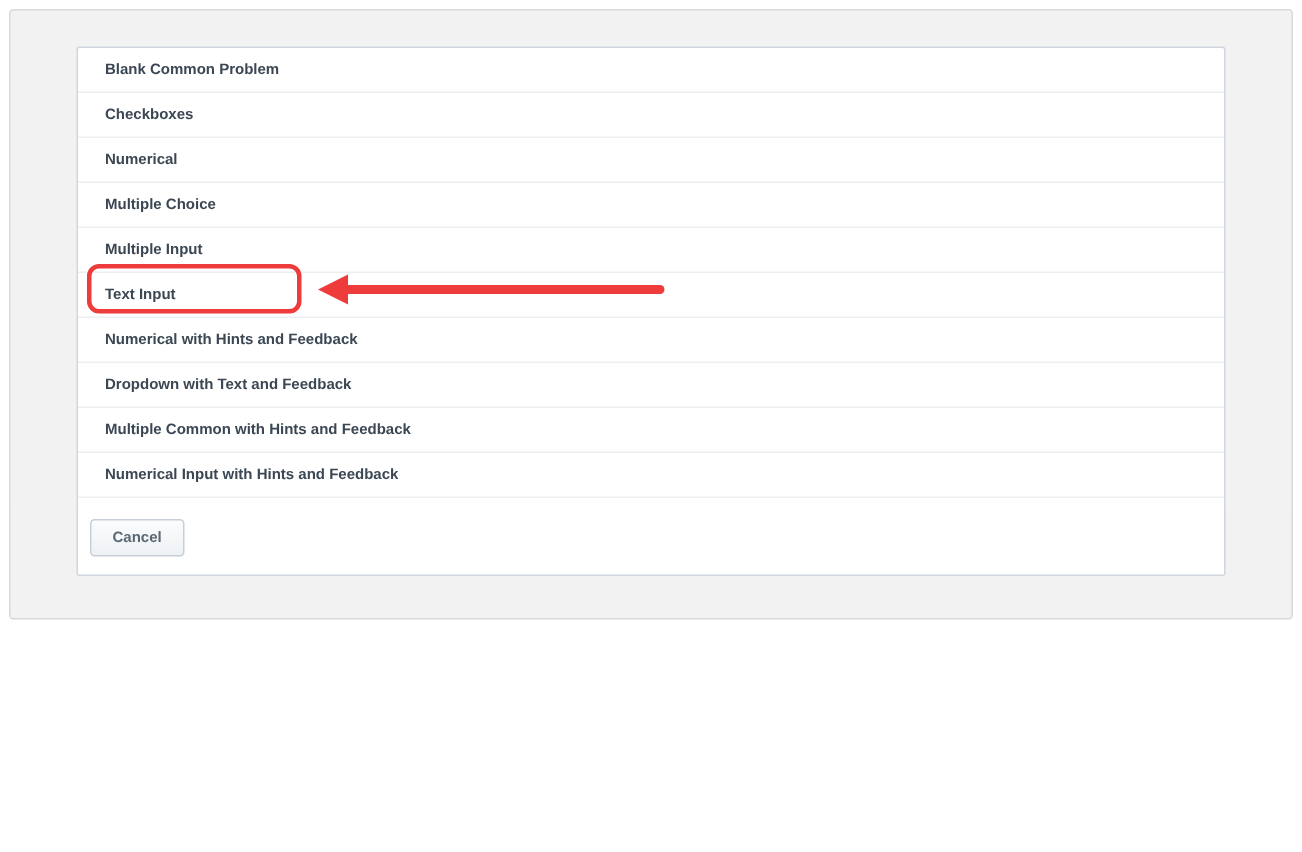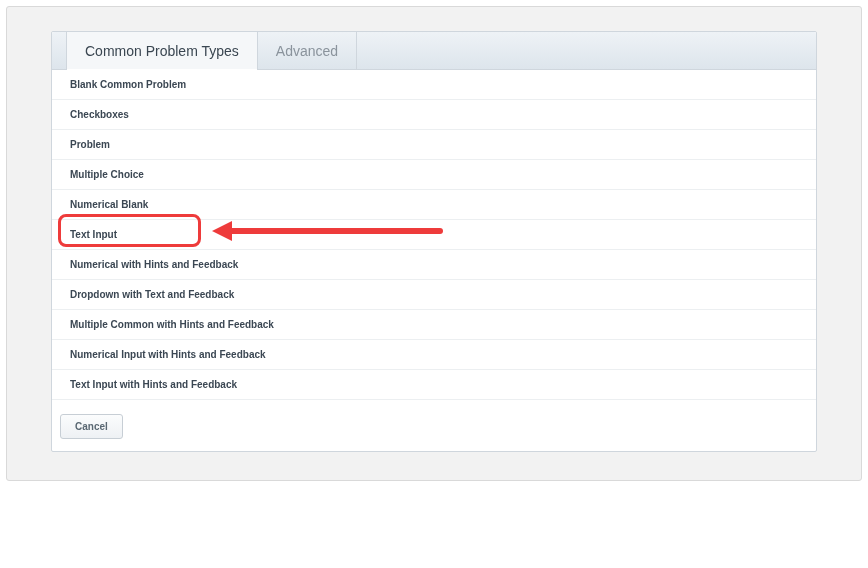--- a/index.html
+++ b/index.html
@@ -100,41 +100,32 @@
     }
     .list-wrapper {
       position: relative;
     }
   </style>
 </head>
 <body>
 
 <div class="outer-frame">
   <div class="panel">
-    <div class="tabs">
-      <div class="tab active">
-        <span>Common Problem Types</span>
-      </div>
-      <div class="tab inactive">
-        <span>Advanced</span>
-      </div>
-    </div>
     <div class="list-wrapper">
       <div class="list">
         <div class="list-item">Blank Common Problem</div>
         <div class="list-item">Checkboxes</div>
-        <div class="list-item">Problem</div>
+        <div class="list-item">Numerical</div>
         <div class="list-item">Multiple Choice</div>
-        <div class="list-item">Numerical Blank</div>
+        <div class="list-item">Multiple Input</div>
         <div class="list-item">Text Input</div>
         <div class="list-item">Numerical with Hints and Feedback</div>
         <div class="list-item">Dropdown with Text and Feedback</div>
         <div class="list-item">Multiple Common with Hints and Feedback</div>
         <div class="list-item">Numerical Input with Hints and Feedback</div>
-        <div class="list-item">Text Input with Hints and Feedback</div>
       </div>
       <div class="highlight-box" style="left:6px; top:144px; width:143px; height:33px;"></div>
       <svg class="arrow" style="left:158px; top:149px;" width="235" height="24" viewBox="0 0 235 24">
         <line x1="230" y1="12" x2="18" y2="12" stroke="#ee3b3b" stroke-width="6" stroke-linecap="round"></line>
         <polygon points="2,12 22,2 22,22" fill="#ee3b3b"></polygon>
       </svg>
     </div>
     <div class="footer">
       <button class="btn-cancel">
         <span>Cancel</span>

